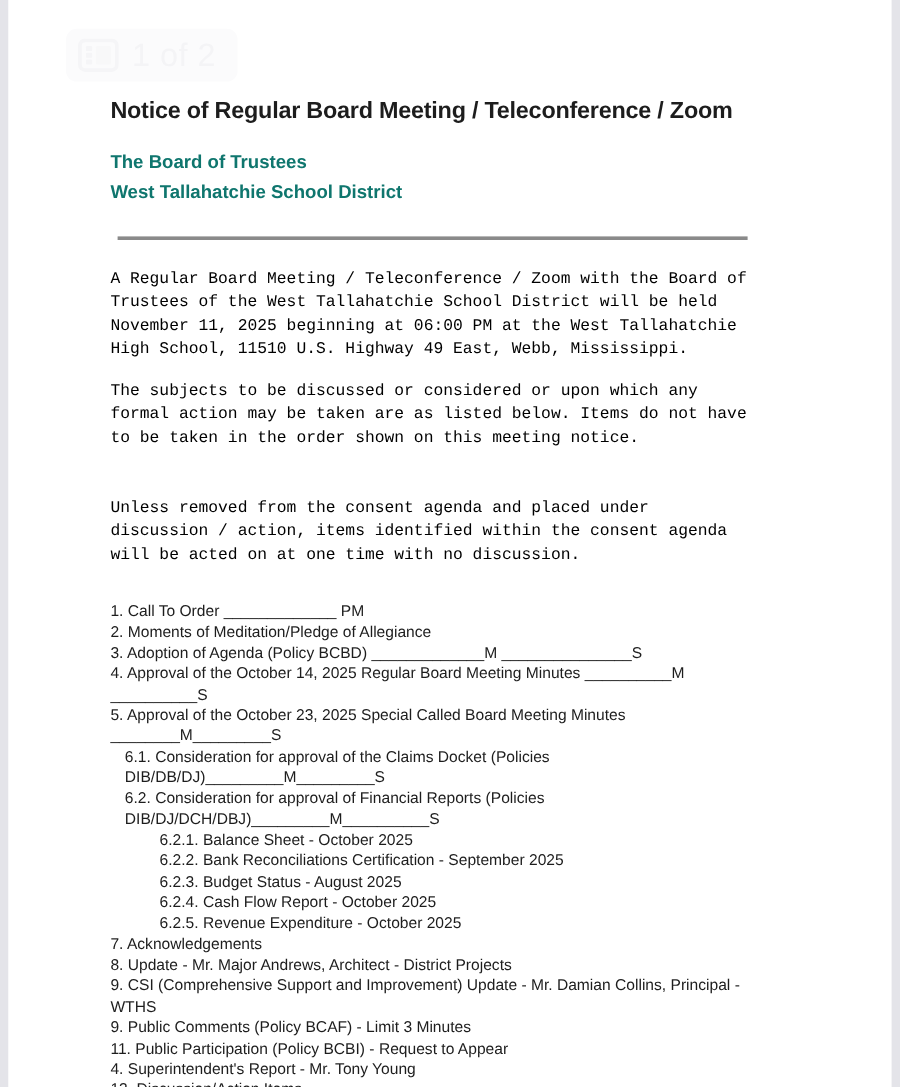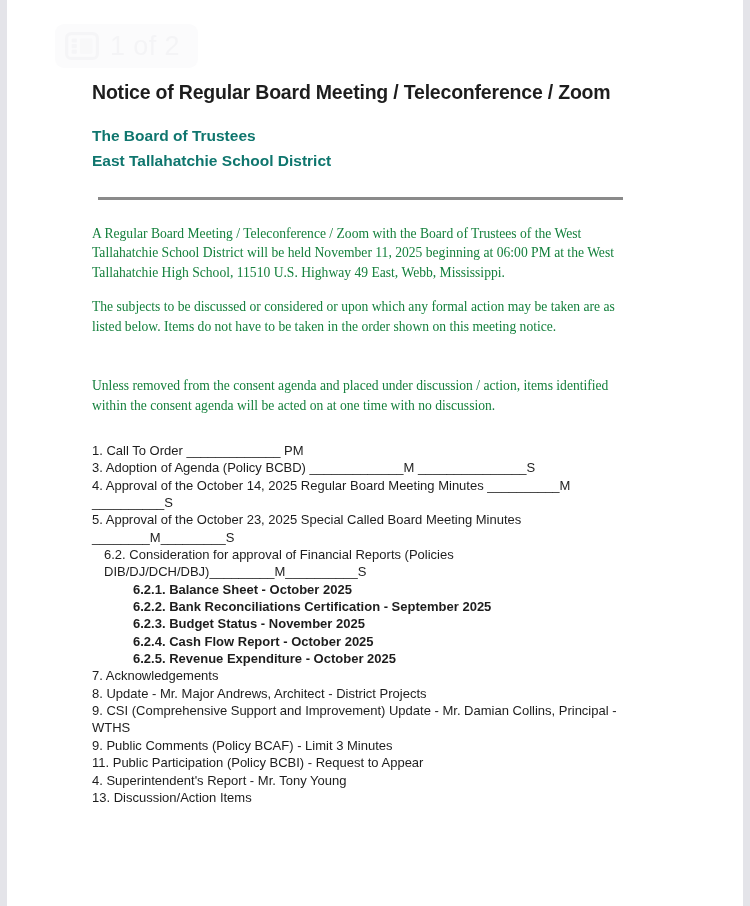--- a/index.html
+++ b/index.html
@@ -86,23 +86,23 @@
   }
 
   .rule {
     width: 525px;
     height: 3px;
     background: #8a8a8a;
     margin: 25px 0 24px 6px;
   }
 
   .para {
-    font-family: Liberation Serif, serif;
+    font-family: Liberation Mono, monospace;
     font-size: 13.6px;
-    color: #15803d;
+    color: #000000;
     line-height: 1.43;
     margin-bottom: 15px;
     max-width: 570px;
   }
   .para:last-of-type { margin-bottom: 0; margin-top: 40px; }
 
   .agenda {
     margin-top: 27px;
     font-size: 13px;
     color: #1d1d1d;
@@ -110,21 +110,21 @@
   }
 
   
   .item {
     padding-left: 7px;
     text-indent: 0;
     margin-left: -7px;
   }
   .item.lvl1 { padding-left: 7px; }
   .item.lvl2 { padding-left: 19px; }
-  .item.lvl3 { padding-left: 48px; font-weight: bold; }
+  .item.lvl3 { padding-left: 48px; }
 
   .item > span { display: inline; }
 </style>
 </head>
 <body>
 
 <div class="viewer">
 
   <div class="page-indicator">
     <span class="layout-icon">
@@ -138,37 +138,39 @@
     </span>
     <span class="label">1 of 2</span>
   </div>
 
   <div class="page">
     <div class="doc">
 
       <h1 class="title">Notice of Regular Board Meeting / Teleconference / Zoom</h1>
 
       <div class="subtitle">The Board of Trustees</div>
-      <div class="subtitle">East Tallahatchie School District</div>
+      <div class="subtitle">West Tallahatchie School District</div>
 
       <div class="rule"></div>
 
       <p class="para">A Regular Board Meeting / Teleconference / Zoom with the Board of Trustees of  the West Tallahatchie School District will be held November 11, 2025 beginning at 06:00 PM at the West Tallahatchie High School, 11510 U.S. Highway 49 East, Webb, Mississippi.</p>
       <p class="para">The subjects to be discussed or considered or upon which any formal action may be taken are as listed below. Items do not have to be taken in the order shown on this meeting notice.</p>
       <p class="para">Unless removed from the consent agenda and placed under discussion / action, items identified within the consent agenda will be acted on at one time with no discussion.</p>
 
       <div class="agenda">
           <div class="item lvl1"><span>1. Call To Order _____________ PM</span></div>
+          <div class="item lvl1"><span>2. Moments of Meditation/Pledge of Allegiance</span></div>
           <div class="item lvl1"><span>3. Adoption of Agenda (Policy BCBD)  _____________M _______________S</span></div>
           <div class="item lvl1"><span>4. Approval of the October 14, 2025 Regular Board Meeting Minutes __________M __________S</span></div>
           <div class="item lvl1"><span>5. Approval of the October 23, 2025 Special Called Board Meeting Minutes ________M_________S</span></div>
+          <div class="item lvl2"><span>6.1. Consideration for approval of the Claims Docket (Policies DIB/DB/DJ)_________M_________S</span></div>
           <div class="item lvl2"><span>6.2. Consideration for approval of Financial Reports (Policies DIB/DJ/DCH/DBJ)_________M__________S</span></div>
           <div class="item lvl3"><span>6.2.1. Balance Sheet - October 2025</span></div>
           <div class="item lvl3"><span>6.2.2. Bank Reconciliations Certification - September 2025</span></div>
-          <div class="item lvl3"><span>6.2.3. Budget Status - November 2025</span></div>
+          <div class="item lvl3"><span>6.2.3. Budget Status - August 2025</span></div>
           <div class="item lvl3"><span>6.2.4. Cash Flow Report - October 2025</span></div>
           <div class="item lvl3"><span>6.2.5. Revenue Expenditure - October 2025</span></div>
           <div class="item lvl1"><span>7. Acknowledgements</span></div>
           <div class="item lvl1"><span>8. Update - Mr. Major Andrews, Architect - District Projects</span></div>
           <div class="item lvl1"><span>9. CSI (Comprehensive Support and Improvement) Update - Mr. Damian Collins, Principal  - WTHS</span></div>
           <div class="item lvl1"><span>9. Public Comments (Policy BCAF) -  Limit 3 Minutes</span></div>
           <div class="item lvl1"><span>11. Public Participation (Policy BCBI) - Request to Appear</span></div>
           <div class="item lvl1"><span>4. Superintendent's Report - Mr. Tony Young</span></div>
           <div class="item lvl1"><span>13. Discussion/Action Items</span></div>
         </div>

